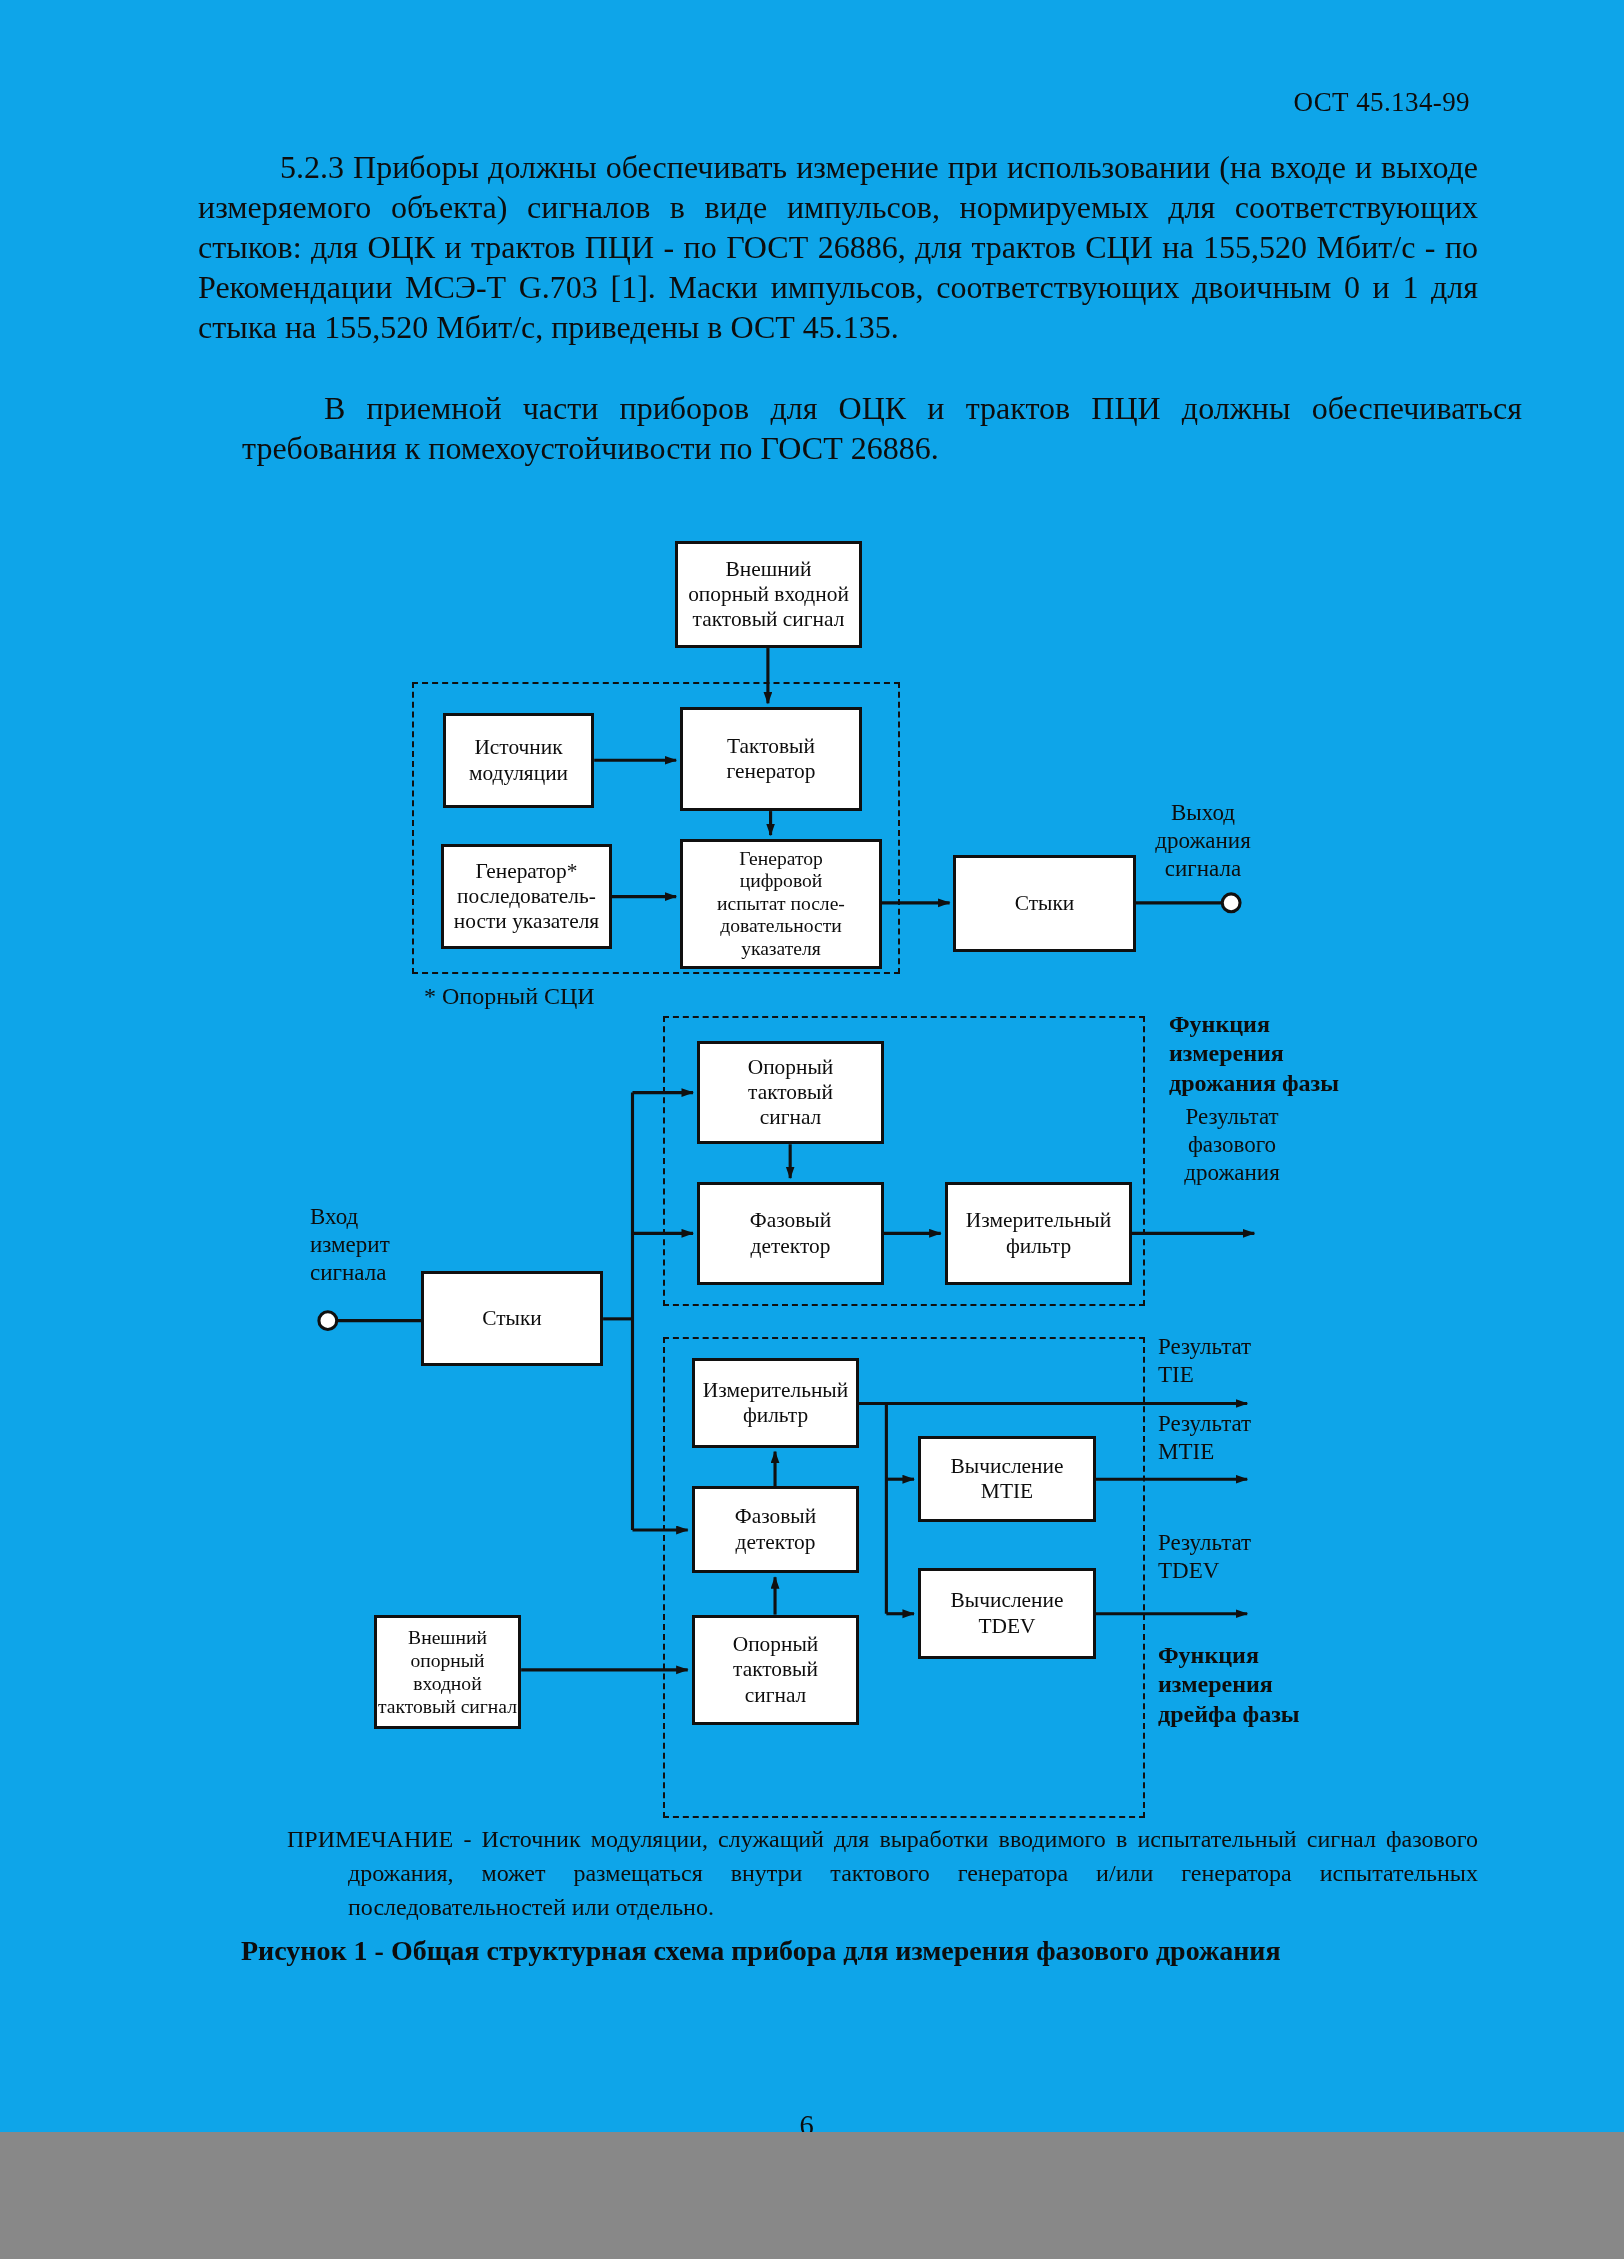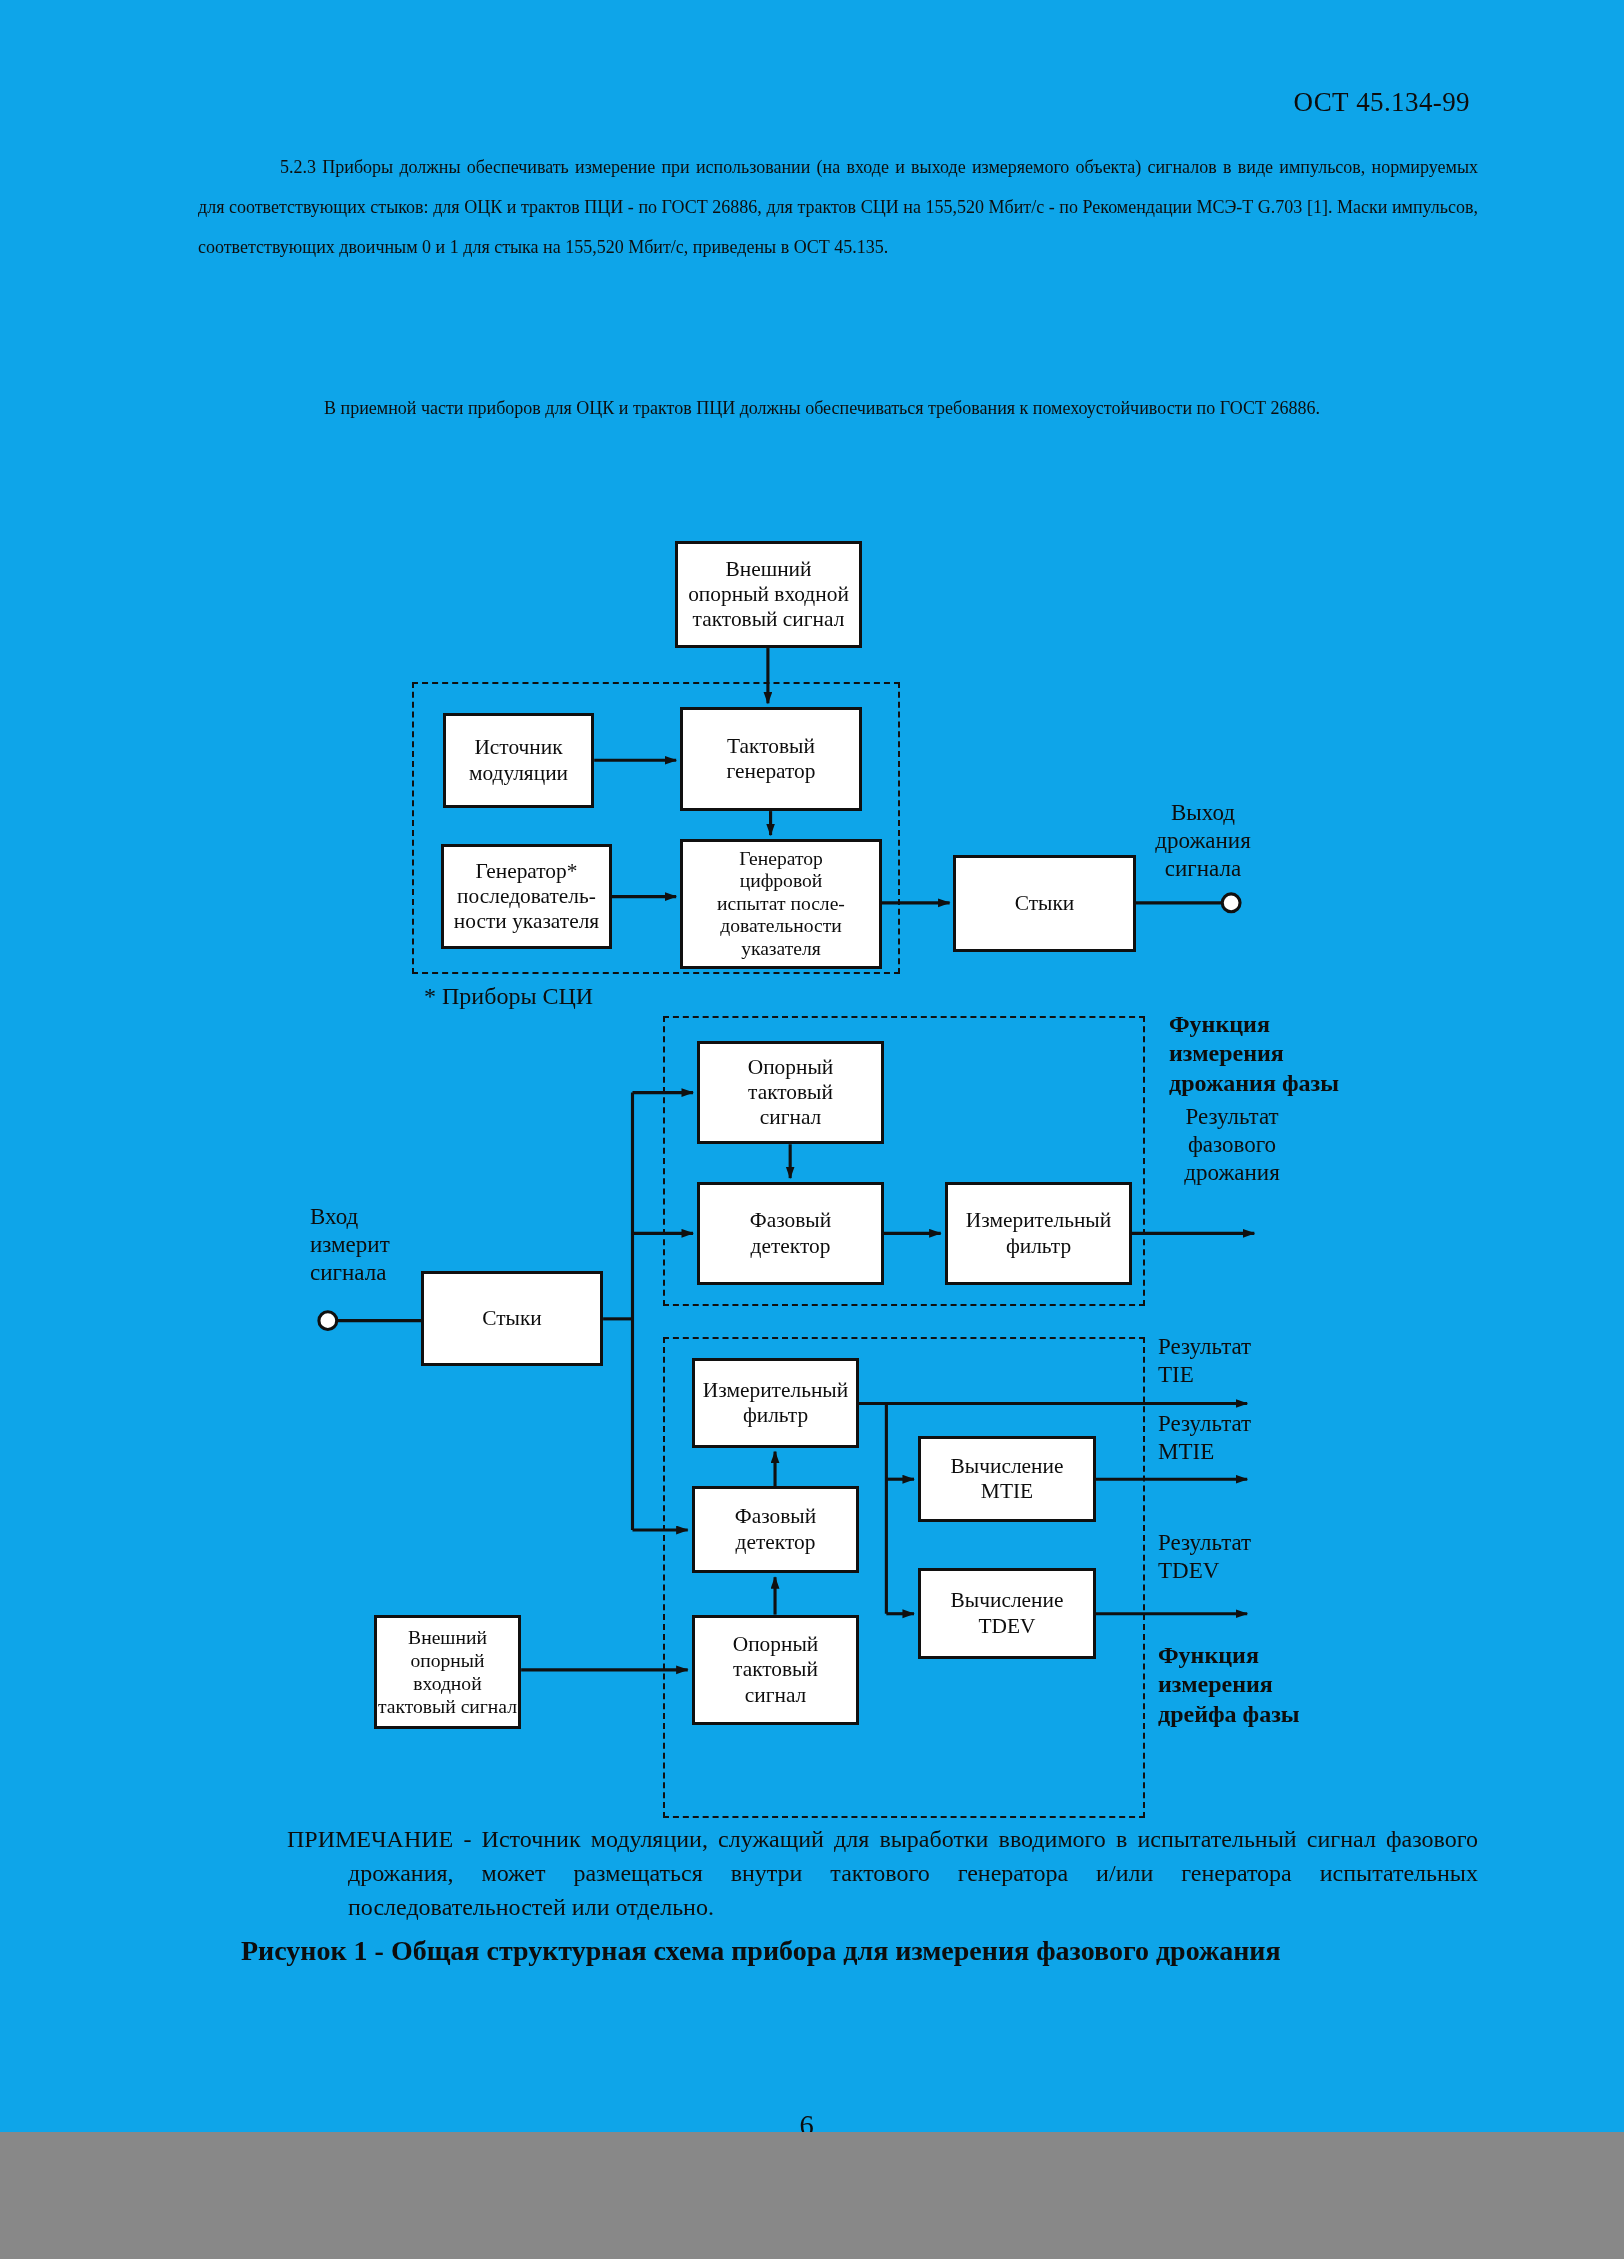--- a/index.html
+++ b/index.html
@@ -2,21 +2,21 @@
 <html style="font-size:14.3px"><head>
 <meta charset="utf-8">
 <style>
   html,body { margin:0; padding:0; background:#888; }
   .page {
     position:relative; width:1624px; height:2132px; background:#0ea5e9;
     font-family:"Liberation Serif", serif; color:#0d0d0d; overflow:hidden;
   }
   .para {
     position:absolute; left:198px; width:1280px; text-align:justify;
-    font-size:18px; line-height:40px; text-indent:82px;
+    font-size:32px; line-height:40px; text-indent:82px;
   }
   .doc-header {
     position:absolute; right:154px; top:87px; font-size:27px; letter-spacing:0.4px;
   }
   .box {
     position:absolute; border:3.6px solid #101010; background:#fff;
     display:flex; align-items:center; justify-content:center;
     text-align:center; white-space:pre-line; font-size:21.4px; line-height:1.18;
     box-sizing:border-box;
   }
@@ -129,21 +129,21 @@
 MTIE</div>
   <div class="box" style="left:918px; top:1568px; width:178px; height:91px;">Вычисление
 TDEV</div>
   <div class="box small" style="left:374px; top:1615px; width:147px; height:114px;">Внешний
 опорный входной
 тактовый сигнал</div>
 
   <div class="lbl center" style="left:1145px; top:799px; width:116px;">Выход
 дрожания
 сигнала</div>
-  <div class="lbl" style="left:424px; top:982px; font-size:24px;">* Приборы СЦИ</div>
+  <div class="lbl" style="left:424px; top:982px; font-size:24px;">* Опорный СЦИ</div>
   <div class="lbl bold" style="left:1169px; top:1010px; font-size:24px;">Функция
 измерения
 дрожания фазы</div>
   <div class="lbl center" style="left:1172px; top:1103px; width:120px;">Результат
 фазового
 дрожания</div>
   <div class="lbl" style="left:310px; top:1203px;">Вход
 измерит
 сигнала</div>
   <div class="lbl" style="left:1158px; top:1333px;">Результат

